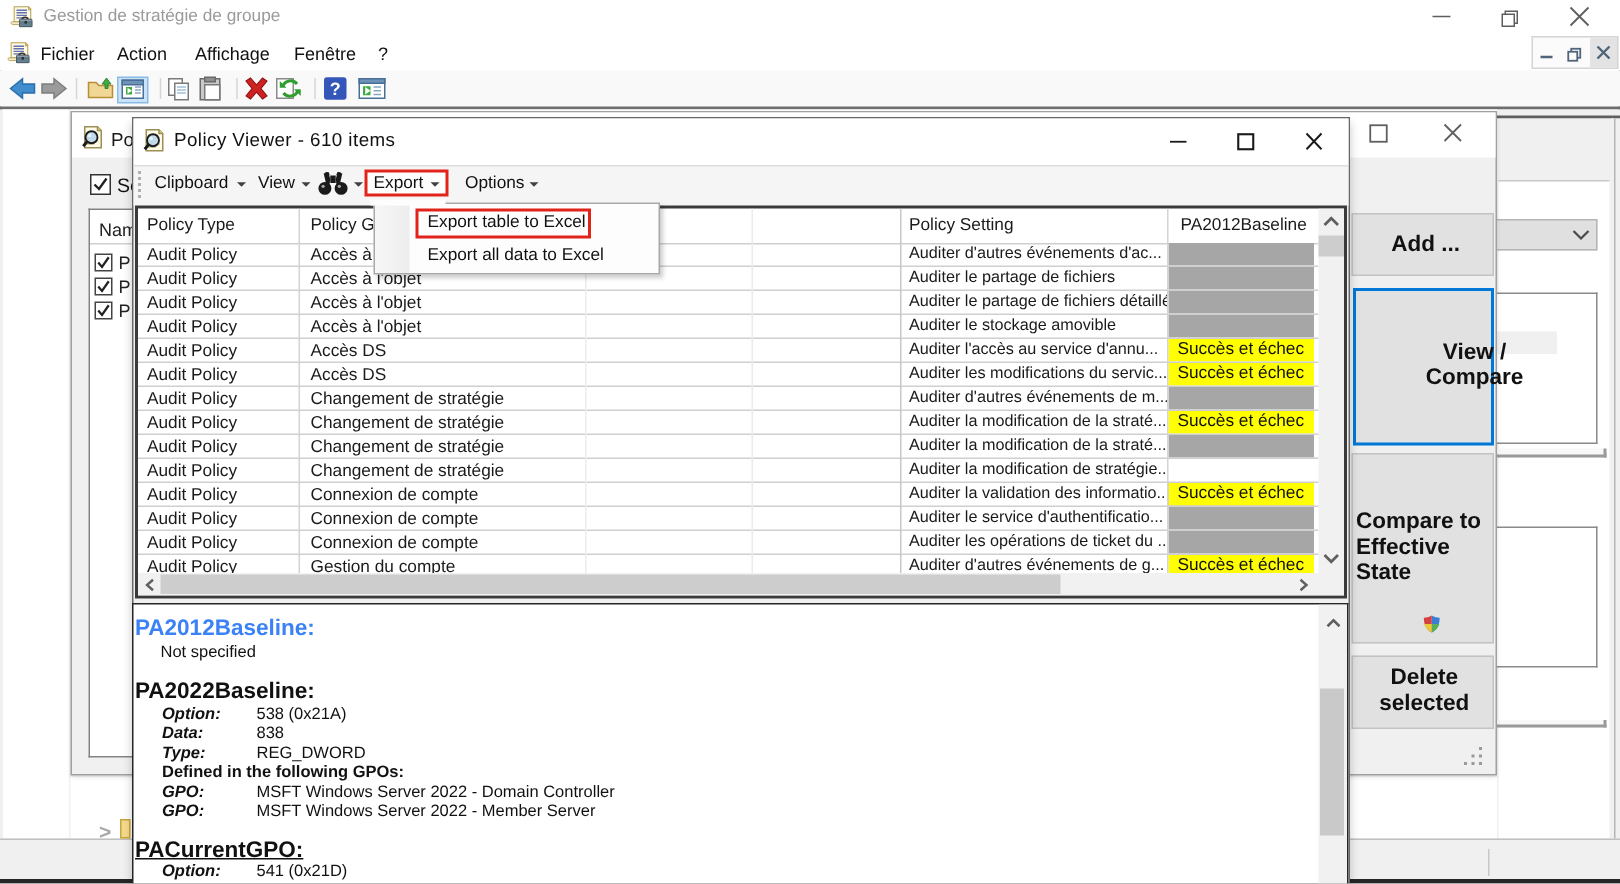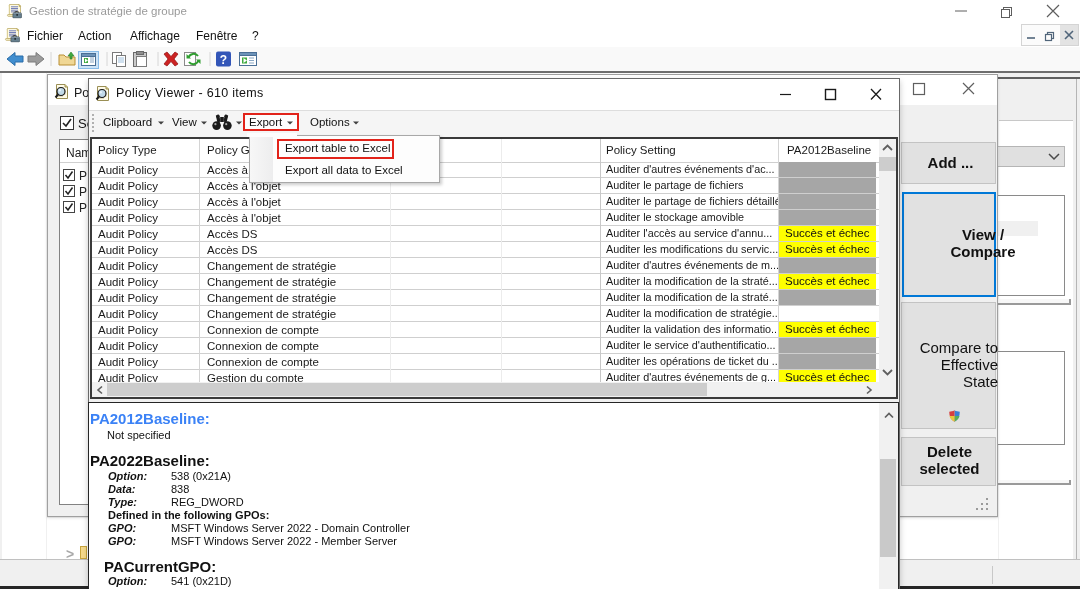--- a/index.html
+++ b/index.html
@@ -190,21 +190,21 @@
   </g>
 </svg>
 
 <div class="abs" style="left:901px;top:142px;width:95px;height:42px;background:#e1e1e1;border:1px solid #c3c3c3;"></div>
 <div class="abs" style="left:903px;top:142px;width:95px;height:42px;font-size:15px;font-weight:bold;color:#111;text-align:center;line-height:42px;">Add ...</div>
 
 <div class="abs" style="left:902px;top:192px;width:94px;height:105px;background:#e1e1e1;border:2px solid #0078d7;"></div>
 <div class="abs" style="left:905px;top:226px;width:92px;font-size:15px;font-weight:bold;color:#111;text-align:center;line-height:17px;margin-left:32px;">View /<br>Compare</div>
 
 <div class="abs" style="left:901px;top:302px;width:95px;height:127px;background:#e1e1e1;border:1px solid #c3c3c3;"></div>
-<div class="abs" style="left:904px;top:339px;width:94px;font-size:15px;font-weight:normal;color:#111;text-align:right;line-height:17px;white-space:nowrap;overflow:hidden;">Compare to<br>Effective<br>State</div>
+<div class="abs" style="left:904px;top:339px;width:94px;font-size:15px;font-weight:bold;color:#111;text-align:left;line-height:17px;white-space:nowrap;overflow:hidden;">Compare to<br>Effective<br>State</div>
 <svg class="abs" style="left:948px;top:409px;width:13px;height:14px;" viewBox="0 0 16 16">
   <path d="M 8 1 C 10 2.2 12.5 2.8 14.5 2.8 C 14.5 8.5 12.5 12.5 8 15 Z" fill="#3a7fd5"></path>
   <path d="M 8 1 C 6 2.2 3.5 2.8 1.5 2.8 C 1.5 8.5 3.5 12.5 8 15 Z" fill="#d54040"></path>
   <path d="M 8 8 L 14.2 8 C 13.3 11 11.5 13.3 8 15 Z" fill="#58b058"></path>
   <path d="M 8 8 L 1.8 8 C 2.7 11 4.5 13.3 8 15 Z" fill="#e8c93e"></path>
 </svg>
 
 <div class="abs" style="left:901px;top:437px;width:95px;height:49px;background:#e1e1e1;border:1px solid #c3c3c3;"></div>
 <div class="abs" style="left:903px;top:444px;width:93px;font-size:15px;font-weight:bold;color:#111;text-align:center;line-height:16.5px;">Delete<br>selected</div>
 
@@ -422,21 +422,21 @@
  <div class="abs" style="left:82px;top:67px;white-space:nowrap;font-size:11px;color:#111;">538 (0x21A)</div>
  <div class="abs" style="left:19px;top:80px;white-space:nowrap;font-size:11px;font-weight:bold;font-style:italic;color:#111;">Data:</div>
  <div class="abs" style="left:82px;top:80px;white-space:nowrap;font-size:11px;color:#111;">838</div>
  <div class="abs" style="left:19px;top:93px;white-space:nowrap;font-size:11px;font-weight:bold;font-style:italic;color:#111;">Type:</div>
  <div class="abs" style="left:82px;top:93px;white-space:nowrap;font-size:11px;color:#111;">REG_DWORD</div>
  <div class="abs" style="left:19px;top:106px;white-space:nowrap;font-size:11px;font-weight:bold;color:#111;">Defined in the following GPOs:</div>
  <div class="abs" style="left:19px;top:119px;white-space:nowrap;font-size:11px;font-weight:bold;font-style:italic;color:#111;">GPO:</div>
  <div class="abs" style="left:82px;top:119px;white-space:nowrap;font-size:11px;color:#111;">MSFT Windows Server 2022 - Domain Controller</div>
  <div class="abs" style="left:19px;top:132px;white-space:nowrap;font-size:11px;font-weight:bold;font-style:italic;color:#111;">GPO:</div>
  <div class="abs" style="left:82px;top:132px;white-space:nowrap;font-size:11px;color:#111;text-align:center;">MSFT Windows Server 2022 - Member Server</div>
- <div class="abs" style="left:15px;top:155px;white-space:nowrap;font-size:15px;font-weight:bold;color:#111;">PACurrentGPO:</div>
+ <div class="abs" style="left:1px;top:155px;white-space:nowrap;font-size:15px;font-weight:bold;color:#111;text-decoration:underline;">PACurrentGPO:</div>
  <div class="abs" style="left:19px;top:172px;white-space:nowrap;font-size:11px;font-weight:bold;font-style:italic;color:#111;">Option:</div>
  <div class="abs" style="left:82px;top:172px;white-space:nowrap;font-size:11px;color:#111;">541 (0x21D)</div>
  <div class="abs" style="left:790px;top:0;width:19px;height:187px;background:#f1f1f1;">
   <svg class="abs" style="left:4px;top:8px;width:12px;height:9px;" viewBox="0 0 12 9">
         <path d="M 2 6.5 L 6 2.5 L 10 6.5" stroke="#5f5f5f" stroke-width="1.7" fill="none"></path>
       </svg>
   <div class="abs" style="left:1px;top:56px;width:16px;height:98px;background:#c9c9c9;"></div>
  </div>
 </div>
 <div class="abs" style="left:249px;top:135px;width:191px;height:48px;background:#fdfdfd;border:1px solid #a8a8a8;box-shadow:2px 2px 3px rgba(0,0,0,0.2);"></div>

